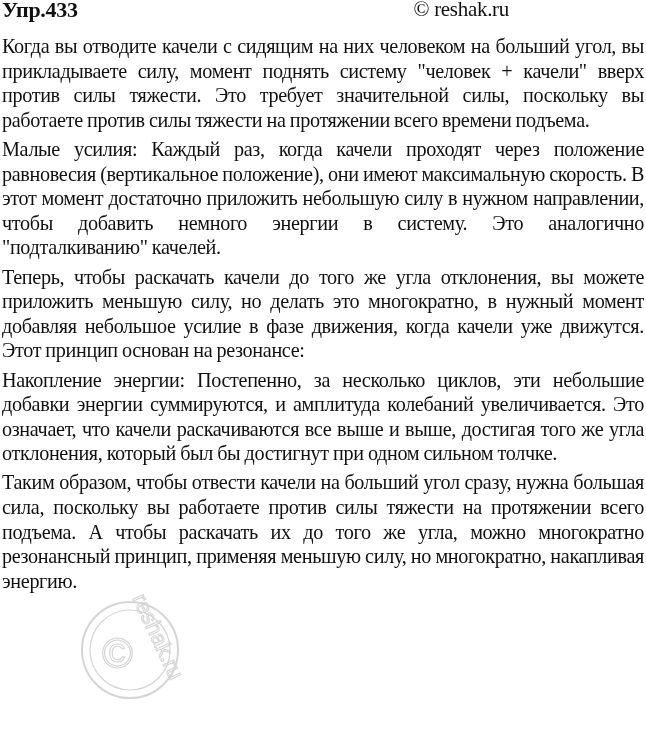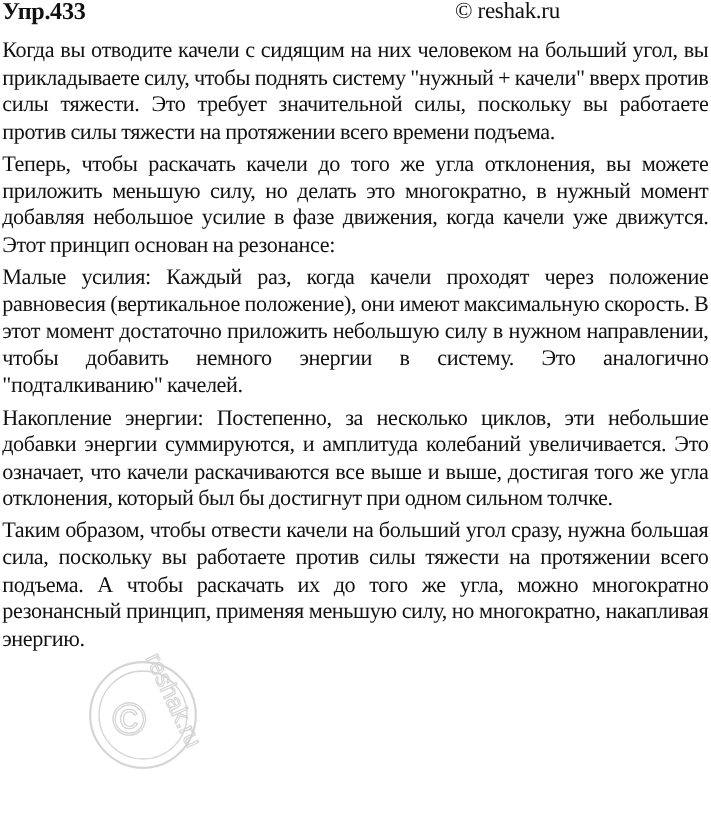--- a/index.html
+++ b/index.html
@@ -63,23 +63,23 @@
 </style>
 </head>
 <body>
 
 <div class="header">
   <div class="title">Упр.433</div>
   <div class="copyright">© reshak.ru</div>
 </div>
 
 <div class="content">
-  <p>Когда вы отводите качели с сидящим на них человеком на больший угол, вы прикладываете силу, чтобы поднять систему "нужный + качели" вверх против силы тяжести. Это требует значительной силы, поскольку вы работаете против силы тяжести на протяжении всего времени подъема.</p>
+  <p>Когда вы отводите качели с сидящим на них человеком на больший угол, вы прикладываете силу, момент поднять систему "человек + качели" вверх против силы тяжести. Это требует значительной силы, поскольку вы работаете против силы тяжести на протяжении всего времени подъема.</p>
+  <p>Малые усилия: Каждый раз, когда качели проходят через положение равновесия (вертикальное положение), они имеют максимальную скорость. В этот момент достаточно приложить небольшую силу в нужном направлении, чтобы добавить немного энергии в систему. Это аналогично "подталкиванию" качелей.</p>
   <p>Теперь, чтобы раскачать качели до того же угла отклонения, вы можете приложить меньшую силу, но делать это многократно, в нужный момент добавляя небольшое усилие в фазе движения, когда качели уже движутся. Этот принцип основан на резонансе:</p>
-  <p>Малые усилия: Каждый раз, когда качели проходят через положение равновесия (вертикальное положение), они имеют максимальную скорость. В этот момент достаточно приложить небольшую силу в нужном направлении, чтобы добавить немного энергии в систему. Это аналогично "подталкиванию" качелей.</p>
   <p>Накопление энергии: Постепенно, за несколько циклов, эти небольшие добавки энергии суммируются, и амплитуда колебаний увеличивается. Это означает, что качели раскачиваются все выше и выше, достигая того же угла отклонения, который был бы достигнут при одном сильном толчке.</p>
   <p>Таким образом, чтобы отвести качели на больший угол сразу, нужна большая сила, поскольку вы работаете против силы тяжести на протяжении всего подъема. А чтобы раскачать их до того же угла, можно многократно резонансный принцип, применяя меньшую силу, но многократно, накапливая энергию.</p>
 </div>
 
 <svg class="watermark" viewBox="0 0 130 120">
   <circle cx="58" cy="62" r="48" fill="none" stroke="#888" stroke-width="2"></circle>
   <circle cx="58" cy="62" r="40" fill="none" stroke="#888" stroke-width="1.2"></circle>
   <text x="30" y="80" font-family="Liberation Sans, sans-serif" font-size="42" fill="none" stroke="#888" stroke-width="1.2">©</text>
   <text x="60" y="10" font-family="Liberation Sans, sans-serif" font-size="22" fill="none" stroke="#888" stroke-width="1.1" transform="rotate(65 60 10)">reshak.ru</text>
 </svg>

